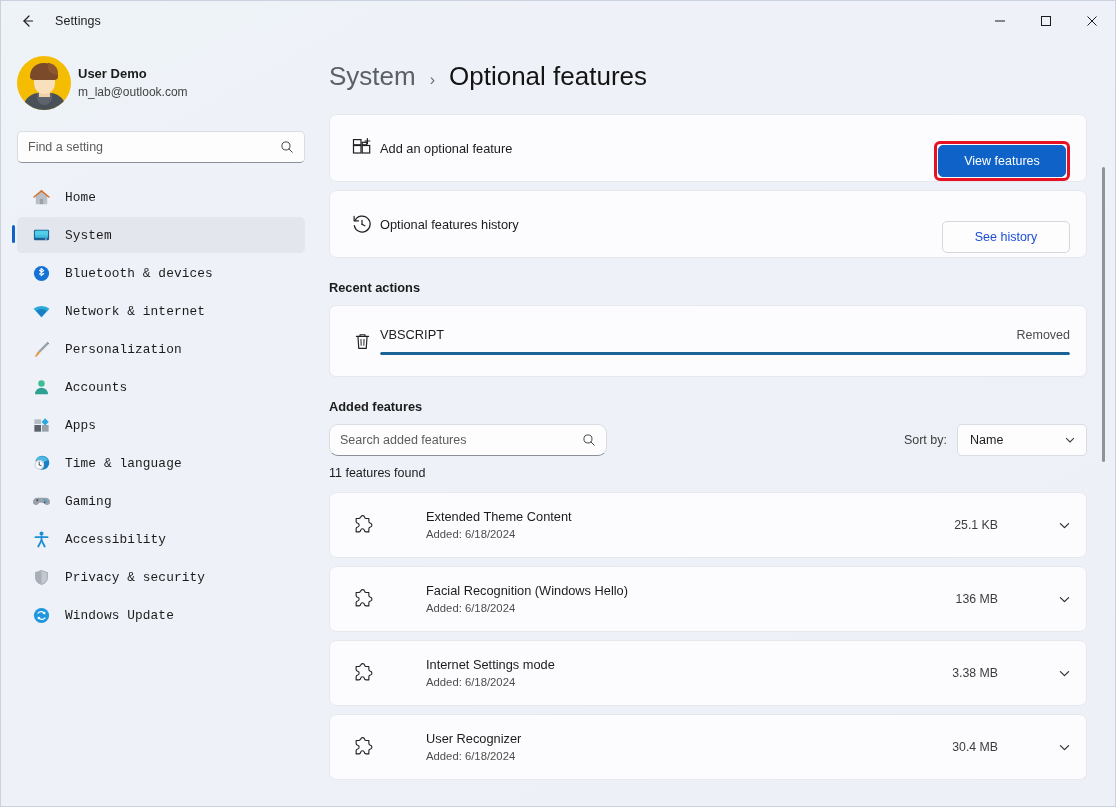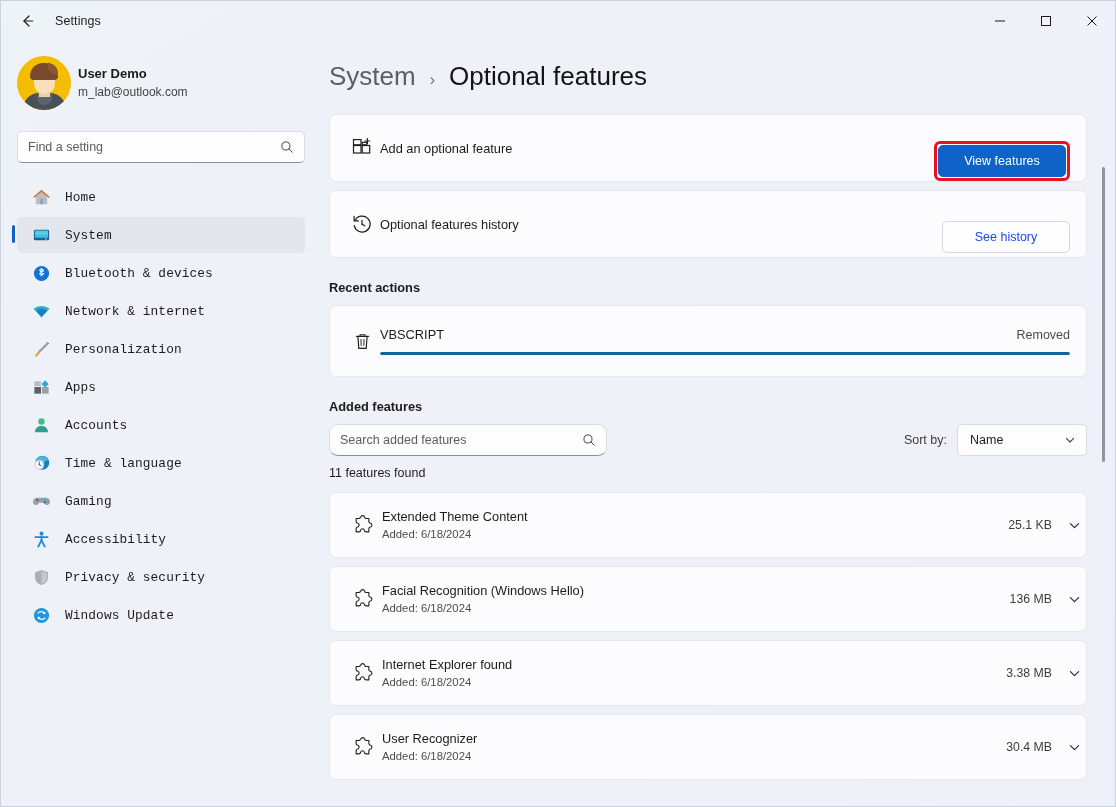--- a/index.html
+++ b/index.html
@@ -173,21 +173,21 @@
     width: 130px; height: 32px; border: 1px solid #d8dce3;
     background: #fdfdfe; border-radius: 5px;
     display: flex; align-items: center; padding: 0 10px 0 12px;
     cursor: pointer; font-size: 12.5px; color: #1b1b1b;
   }
   .sort-select .sv { flex: 1; }
 
   .found { font-size: 12.5px; color: #1b1b1b; margin-bottom: 12px; }
 
   .feat-card { background: #fcfcfe; border: 1px solid #e6e8ed; border-radius: 7px; margin-bottom: 8px; }
-  .feat-row { display: flex; align-items: center; min-height: 64px; padding: 0 4px 0 14px; cursor: pointer; }
+  .feat-row { display: flex; align-items: center; min-height: 64px; padding: 0 14px 0 14px; cursor: pointer; gap: 44px; }
   .feat-ico { width: 38px; flex: 0 0 38px; display: flex; align-items: center; justify-content: center; }
   .feat-text { flex: 1; min-width: 0; }
   .feat-name { font-size: 12.8px; color: #1b1b1b; line-height: 18px; }
   .feat-sub { font-size: 11.3px; color: #4e4e4e; line-height: 16px; }
   .feat-size { font-size: 12.3px; color: #3d3d3d; margin-right: 14px; }
   .chev { width: 16px; height: 16px; display: flex; align-items: center; justify-content: center; }
 
   
   .scrollbar {
     position: absolute; right: 5px; top: 48px;
@@ -311,37 +311,37 @@
               <path d="M6.7 11.6 L8.4 13.3 L5.6 16.6 L3.4 16.6 Z" fill="#e8952f"></path>
               <path d="M3.4 16.6 L5.6 16.6 L4.2 18 Z" fill="#c77a1e"></path>
             </svg>
           </span>
           <span class="nav-label">Personalization</span>
         </div>
 
         <div class="nav-item">
           <span class="nav-ico">
             <svg width="19" height="19" viewBox="0 0 20 20">
+              <circle cx="10" cy="5.8" r="3.4" fill="#3fbd92"></circle>
+              <path d="M3.2 17 A6.8 6.8 0 0 1 16.8 17 Z" fill="#2e9f90"></path>
+            </svg>
+          </span>
+          <span class="nav-label">Accounts</span>
+        </div>
+
+        <div class="nav-item">
+          <span class="nav-ico">
+            <svg width="19" height="19" viewBox="0 0 20 20">
               <rect x="2.5" y="9.5" width="7" height="7" fill="#5a6169"></rect>
               <rect x="10.5" y="9.5" width="7" height="7" fill="#9aa1a9"></rect>
               <rect x="2.5" y="3.5" width="7" height="5" fill="#b6bcc3"></rect>
               <path d="M13.8 2.4 L17.6 6.2 L13.8 10 L10 6.2 Z" fill="#2aa8e0"></path>
             </svg>
           </span>
           <span class="nav-label">Apps</span>
-        </div>
-
-        <div class="nav-item">
-          <span class="nav-ico">
-            <svg width="19" height="19" viewBox="0 0 20 20">
-              <circle cx="10" cy="5.8" r="3.4" fill="#3fbd92"></circle>
-              <path d="M3.2 17 A6.8 6.8 0 0 1 16.8 17 Z" fill="#2e9f90"></path>
-            </svg>
-          </span>
-          <span class="nav-label">Accounts</span>
         </div>
 
         <div class="nav-item">
           <span class="nav-ico">
             <svg width="19" height="19" viewBox="0 0 20 20">
               <circle cx="10.8" cy="9.2" r="7.4" fill="#1b7fc4"></circle>
               <path d="M4.2 5.8 A7.4 7.4 0 0 1 17 6.4 L10.8 9.2 Z" fill="#4fb8e0"></path>
               <circle cx="7.6" cy="11.4" r="5.2" fill="#eef3f7"></circle>
               <circle cx="7.6" cy="11.4" r="4.4" fill="#fbfdfe" stroke="#9aa8b4" stroke-width="0.6"></circle>
               <line x1="7.6" y1="11.4" x2="7.6" y2="8.4" stroke="#30414f" stroke-width="0.9" stroke-linecap="round"></line>
@@ -544,21 +544,21 @@
   </div>
 
   <div class="feat-card">
     <div class="feat-row">
       <span class="feat-ico">
         <svg width="23" height="23" viewBox="0 0 24 24">
           <path d="M9.2 3.2 a2 2 0 0 1 3.9 0 a1.9 1.9 0 0 0 1.9 1.5 h2.6 v3.1 a1.9 1.9 0 0 0 1.6 1.9 a2 2 0 0 1 0 3.9 a1.9 1.9 0 0 0 -1.6 1.9 v3.1 h-2.9 a1.9 1.9 0 0 1 -1.8 -1.6 a2 2 0 0 0 -3.9 0 a1.9 1.9 0 0 1 -1.8 1.6 h-2.9 v-3.3 a1.9 1.9 0 0 1 1.6 -1.8 a2 2 0 0 0 0 -3.9 a1.9 1.9 0 0 1 -1.6 -1.8 v-3.1 h2.6 a1.9 1.9 0 0 0 1.9 -1.5 z" fill="none" stroke="#1f1f1f" stroke-width="1.15" stroke-linejoin="round"></path>
         </svg>
       </span>
       <div class="feat-text">
-        <div class="feat-name">Internet Explorer found</div>
+        <div class="feat-name">Internet Settings mode</div>
         <div class="feat-sub">Added: 6/18/2024</div>
       </div>
       <span class="feat-size">3.38 MB</span>
       <span class="chev">
         <svg width="13" height="13" viewBox="0 0 12 12">
           <path d="M2.2 4.2 L6 8 L9.8 4.2" fill="none" stroke="#2b2b2b" stroke-width="1.1" stroke-linecap="round" stroke-linejoin="round"></path>
         </svg>
       </span>
     </div>
   </div>

